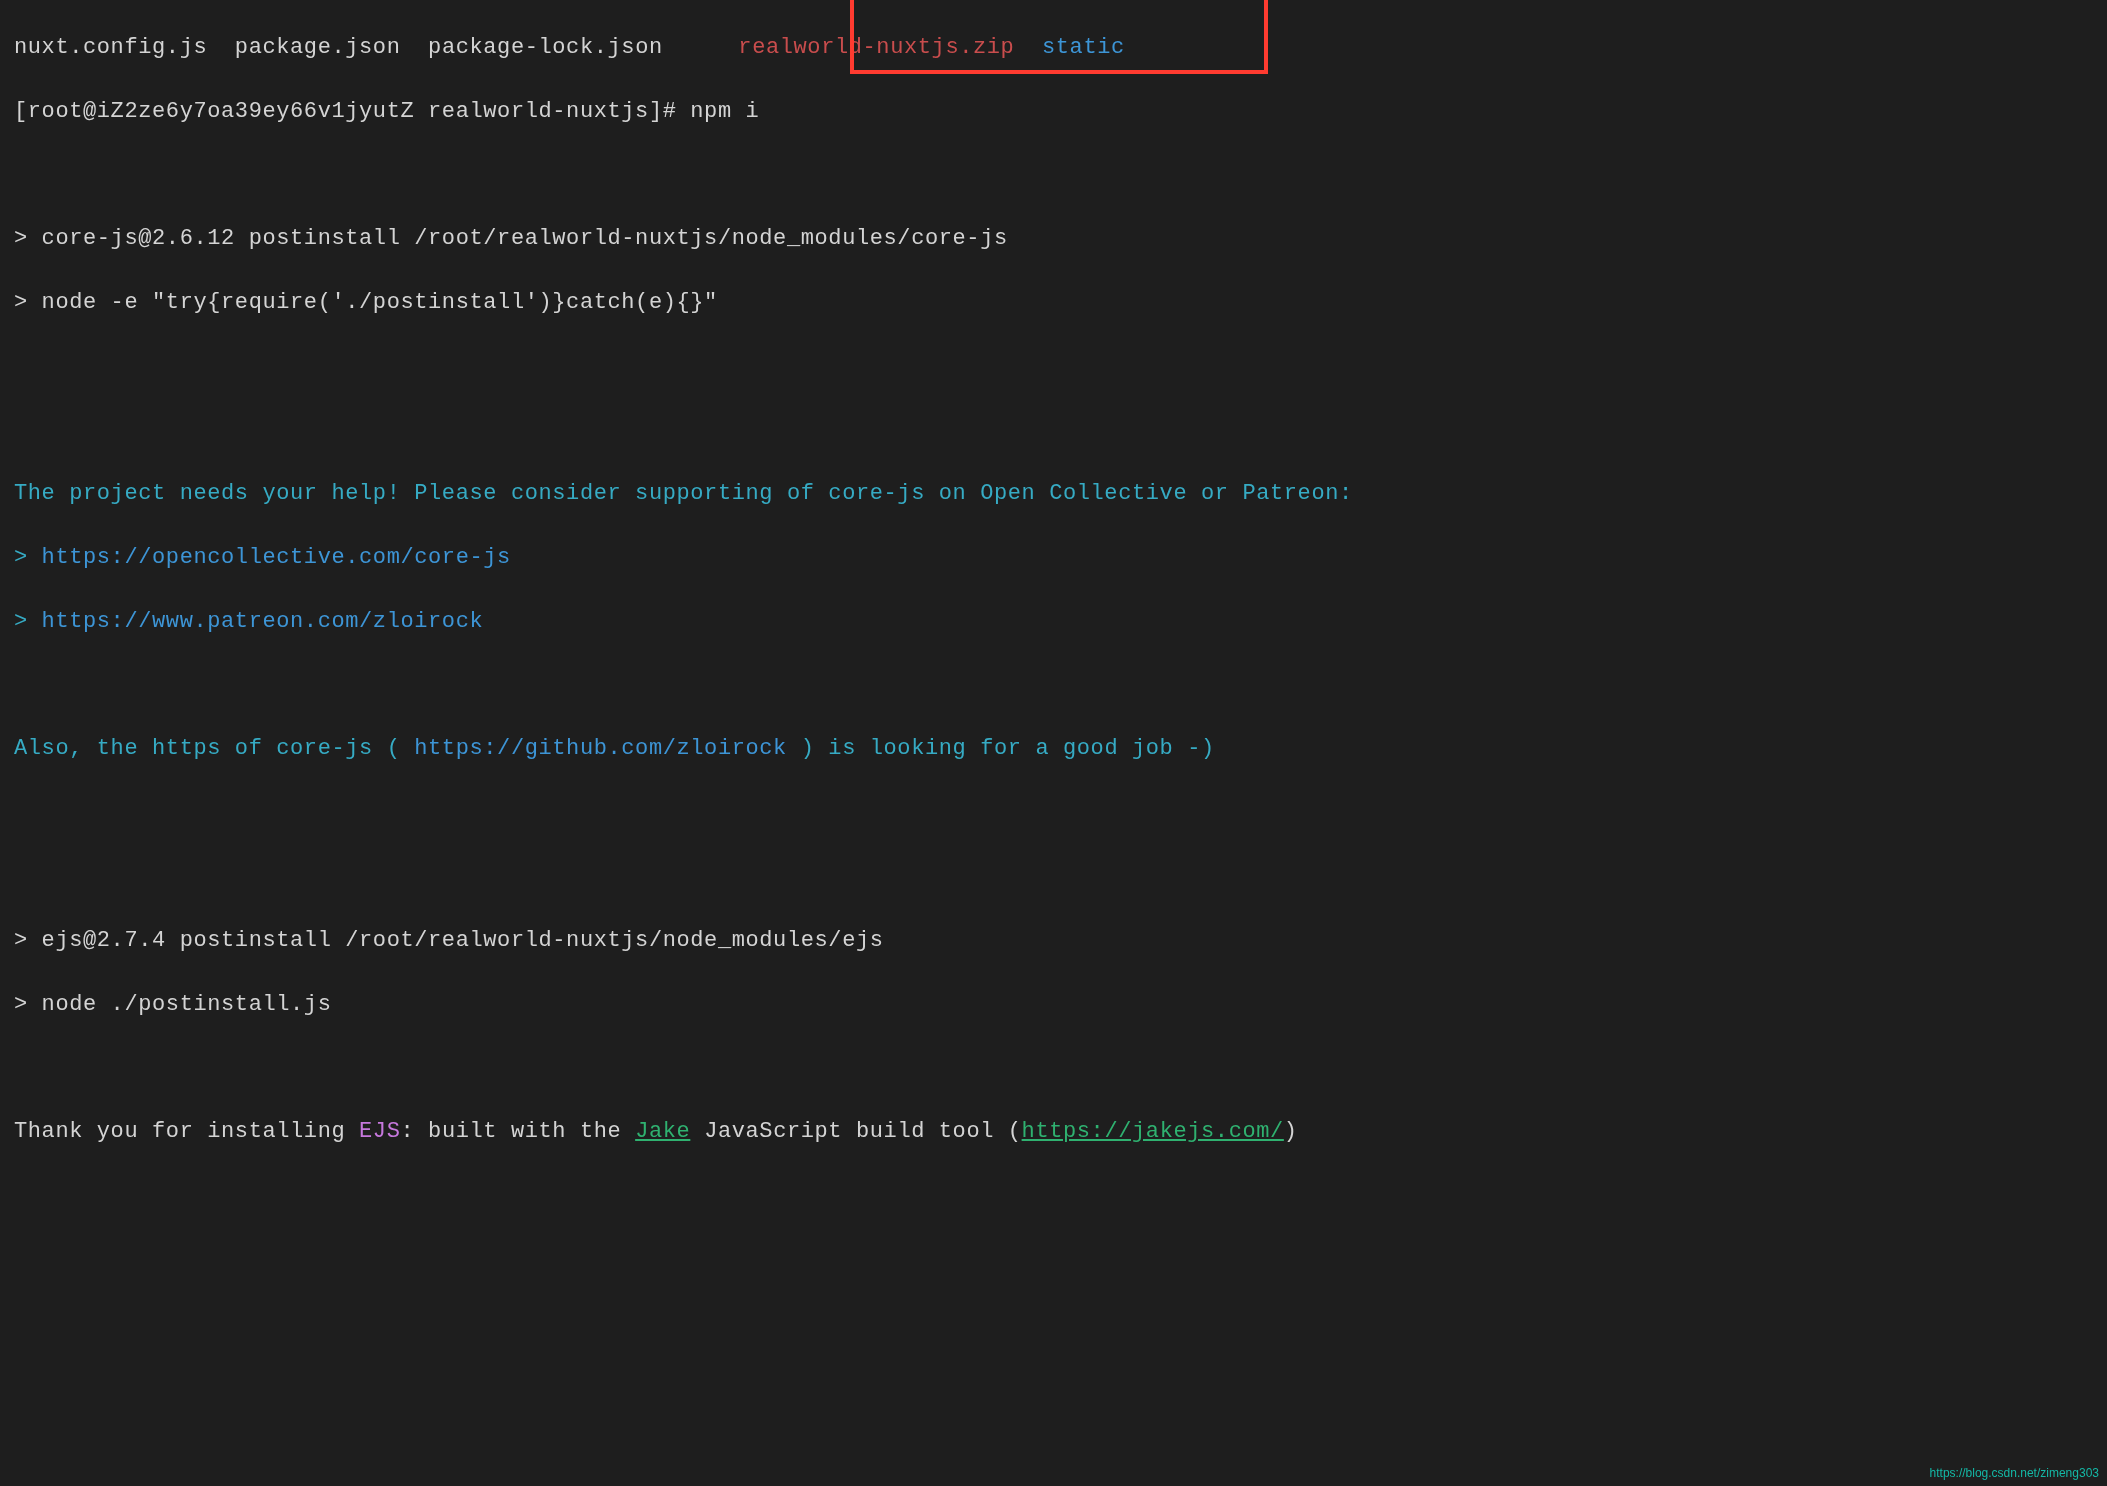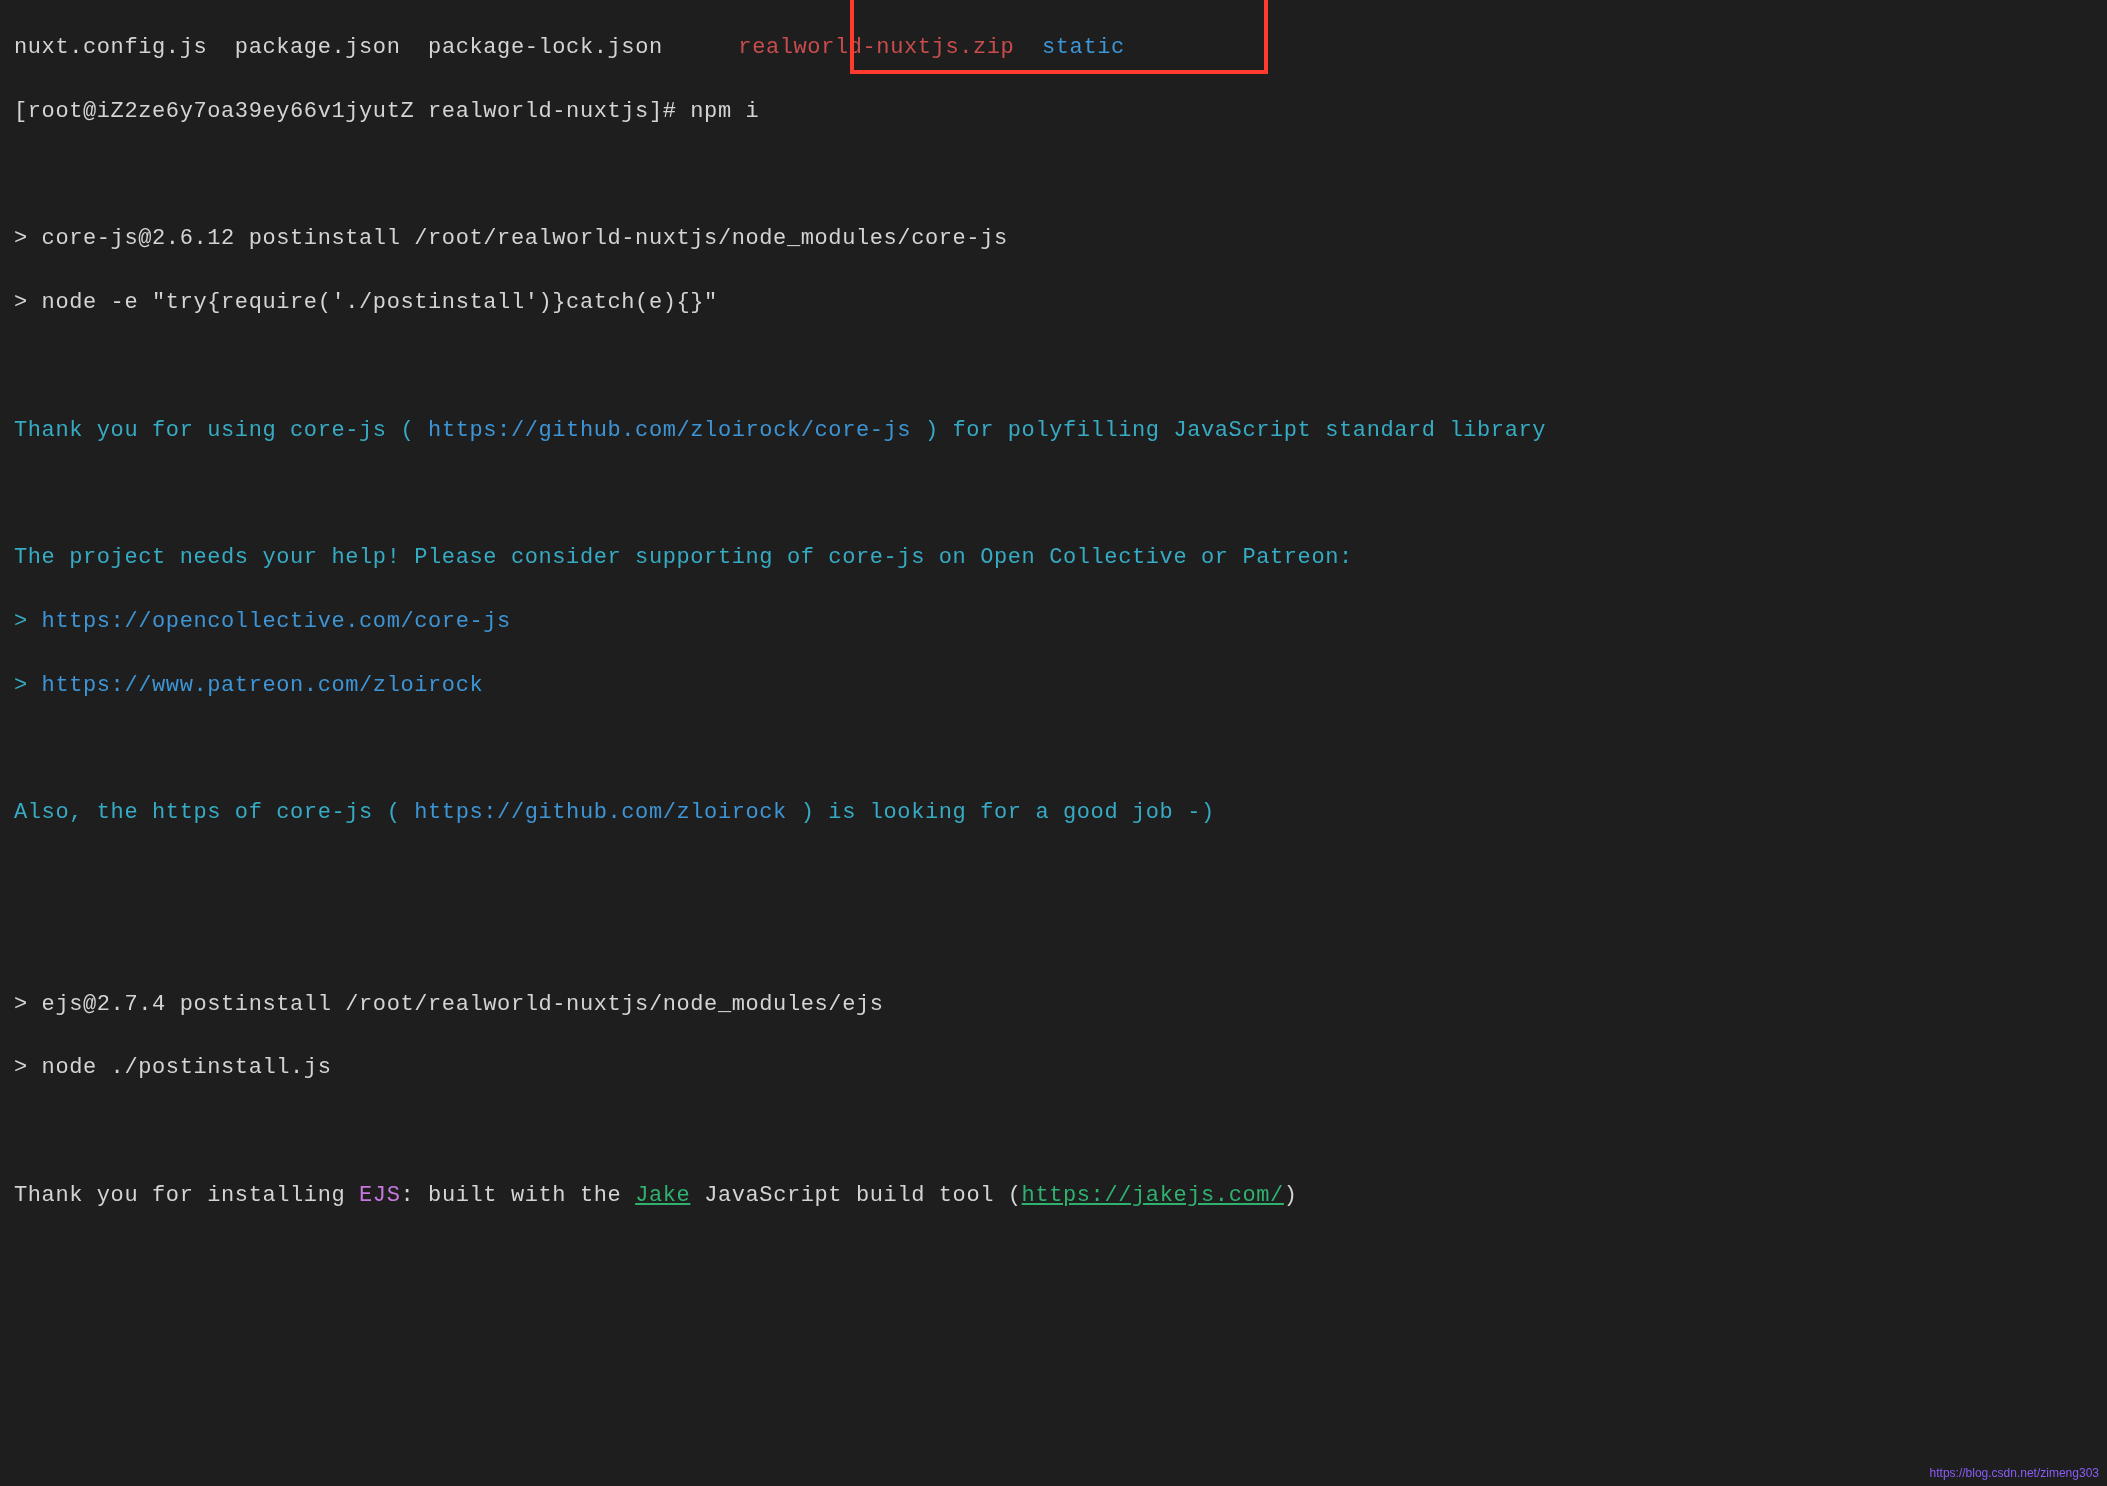--- a/index.html
+++ b/index.html
@@ -26,21 +26,21 @@
   .cyan    { color: #36abc4; } 
   .magenta { color: #c678dd; }
   .green   { color: #2fb170; text-decoration: underline; }
 
   .watermark {
     position: absolute;
     right: 8px;
     bottom: 4px;
     font-family: Arial, sans-serif;
     font-size: 12px;
-    color: #8b5cf6;
+    color: #14b8a6;
     letter-spacing: 0;
   }
 
   .redbox {
     position: absolute;
     left: 850px;
     top: 0;
     width: 418px;
     height: 74px;
     border: 4px solid #ff3b30;
@@ -54,21 +54,20 @@
 </head>
 <body>
 
 <div class="terminal">
 <span class="line"><span class="white">nuxt.config.js</span>  <span class="white">package.json</span>  <span class="white">package-lock.json</span>  <span class="red">realworld-nuxtjs.zip</span>  <span class="blue">static</span></span>
 <span class="line"><span class="white">[root@iZ2ze6y7oa39ey66v1jyutZ realworld-nuxtjs]</span><span class="white"># </span><span class="white">npm i</span></span>
 <span class="line">&nbsp;</span>
 <span class="line white">&gt; core-js@2.6.12 postinstall /root/realworld-nuxtjs/node_modules/core-js</span>
 <span class="line white">&gt; node -e "try{require('./postinstall')}catch(e){}"</span>
 <span class="line">&nbsp;</span>
-<span class="line"><span class="cyan">Thank you for using core-js ( </span><span class="blue">https://github.com/zloirock/core-js</span><span class="cyan"> ) for polyfilling JavaScript standard library</span></span>
 <span class="line">&nbsp;</span>
 <span class="line cyan">The project needs your help! Please consider supporting of core-js on Open Collective or Patreon:</span>
 <span class="line"><span class="cyan">&gt; </span><span class="blue">https://opencollective.com/core-js</span></span>
 <span class="line"><span class="cyan">&gt; </span><span class="blue">https://www.patreon.com/zloirock</span></span>
 <span class="line">&nbsp;</span>
 <span class="line"><span class="cyan">Also, the https of core-js ( </span><span class="blue">https://github.com/zloirock</span><span class="cyan"> ) is looking for a good job -)</span></span>
 <span class="line">&nbsp;</span>
 <span class="line">&nbsp;</span>
 <span class="line white">&gt; ejs@2.7.4 postinstall /root/realworld-nuxtjs/node_modules/ejs</span>
 <span class="line white">&gt; node ./postinstall.js</span>

